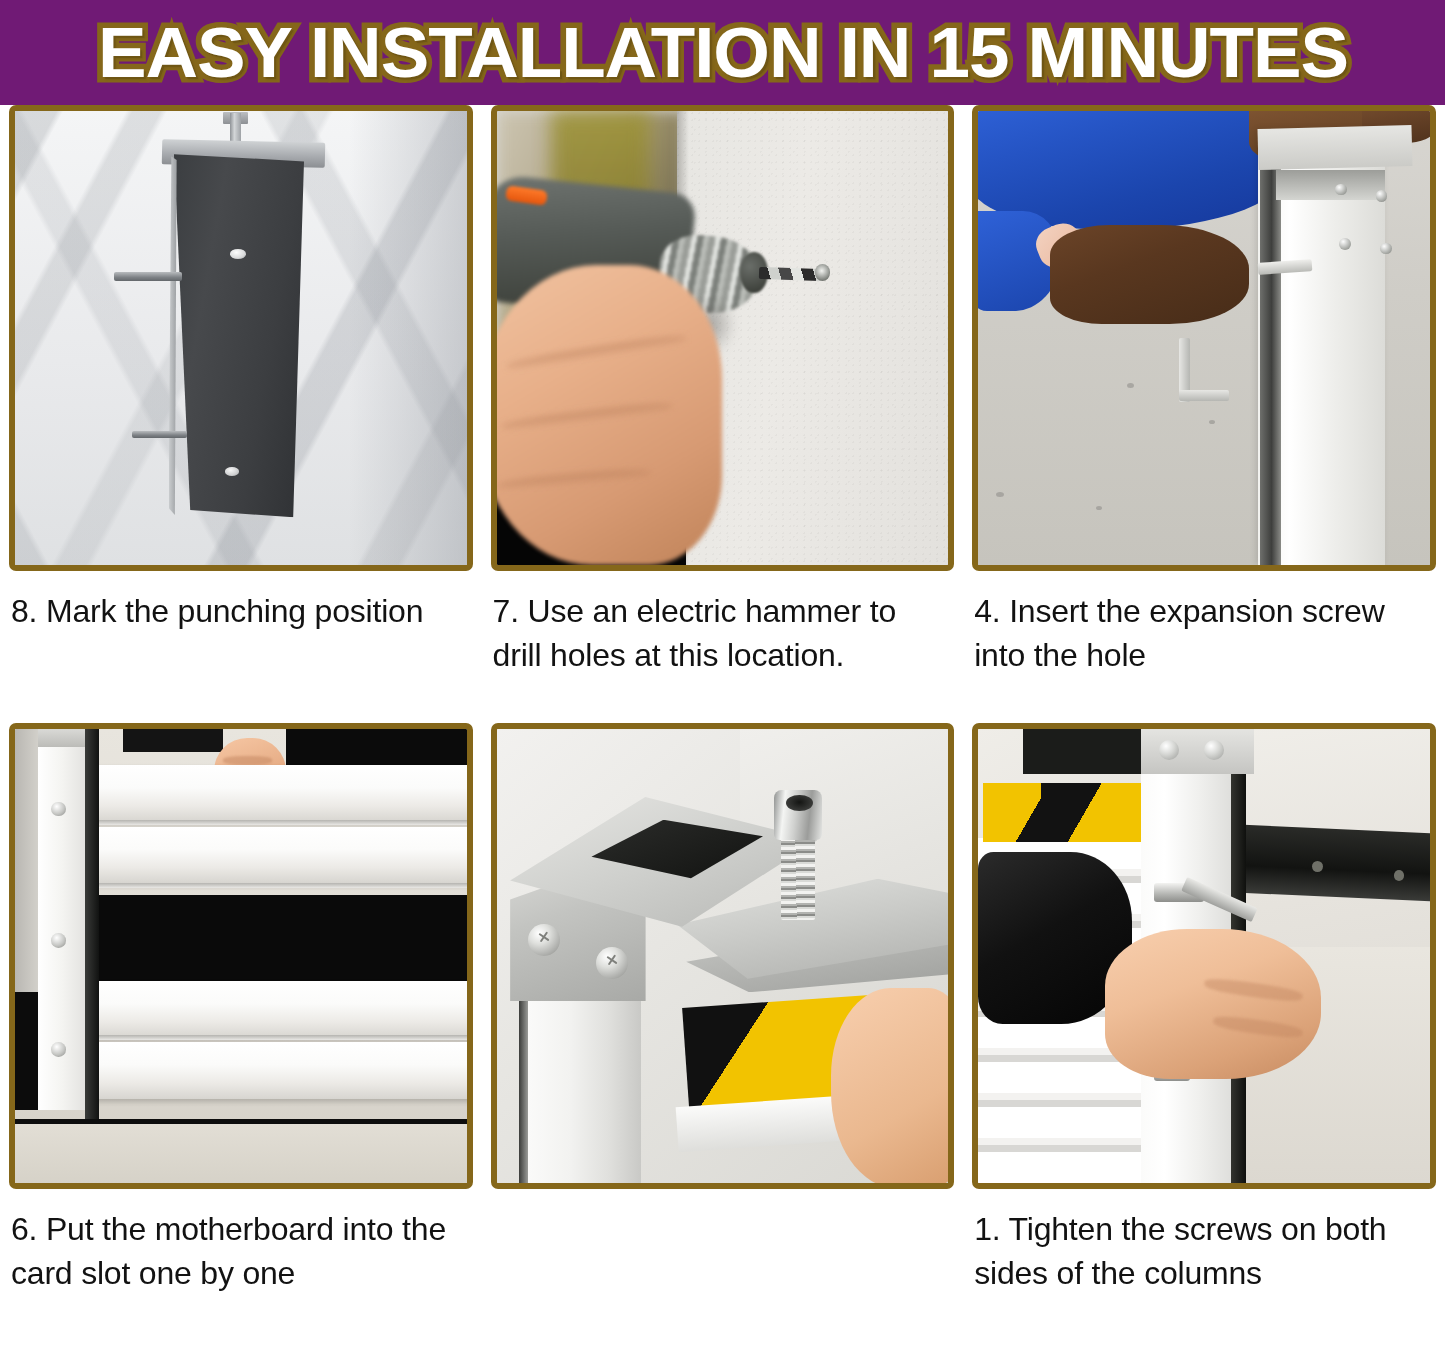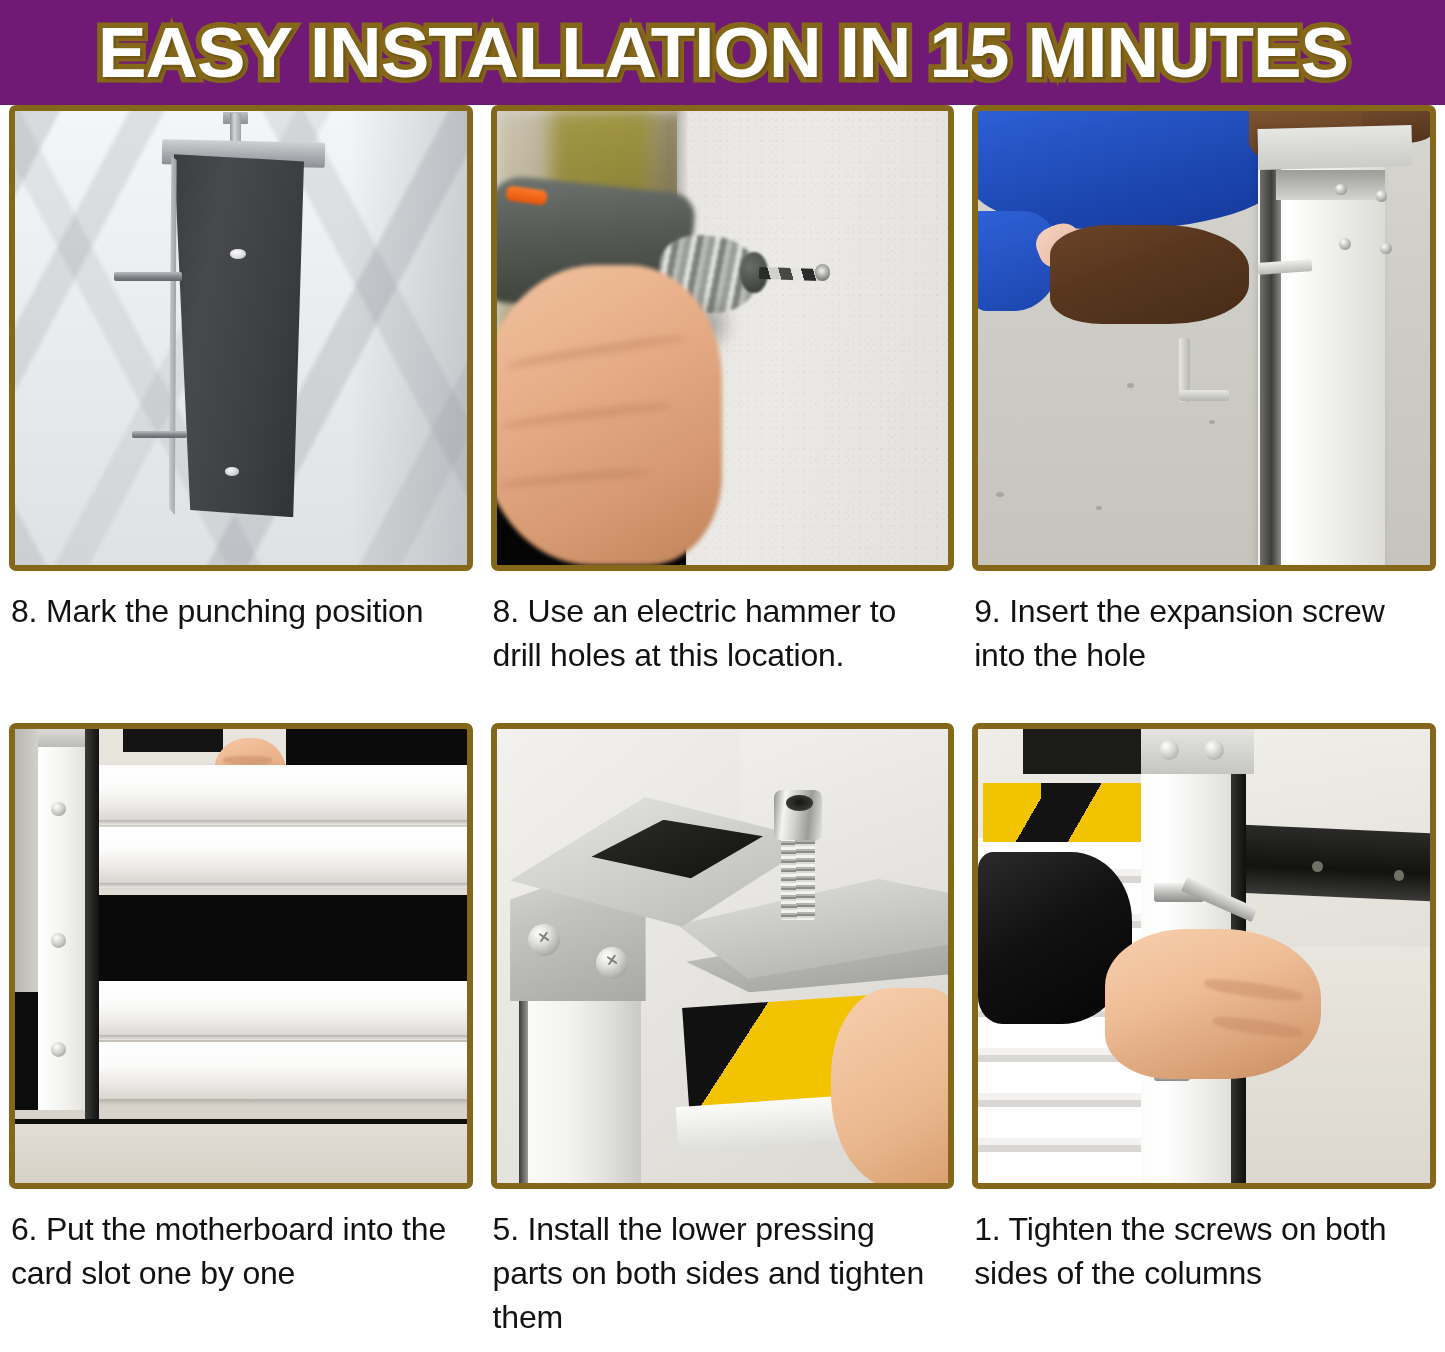--- a/index.html
+++ b/index.html
@@ -612,21 +612,21 @@
           <div class="p2-chucknose"></div>
           <div class="p2-shadow"></div>
           <div class="p2-bit"></div>
           <div class="p2-bittip"></div>
           <div class="p2-hand"></div>
           <div class="p2-f1"></div>
           <div class="p2-f2"></div>
           <div class="p2-f3"></div>
         </div>
       </div>
-      <div class="caption cap-row1">8. Use an electric hammer to drill holes at this location.</div>
+      <div class="caption cap-row1">7. Use an electric hammer to drill holes at this location.</div>
     </div>
 
     <div class="cell">
       <div class="frame">
         <div class="photo">
           <div class="p3-floor"></div>
           <div class="p3-speck" style="left:33%; top:60%; width:7px; height:5px;"></div>
           <div class="p3-speck" style="left:51%; top:68%; width:6px; height:4px;"></div>
           <div class="p3-speck" style="left:4%;  top:84%; width:8px; height:5px;"></div>
           <div class="p3-speck" style="left:26%; top:87%; width:6px; height:4px;"></div>
@@ -643,21 +643,21 @@
           <div class="p3-col-slot"></div>
           <div class="p3-scr" style="left:79%; top:16%;"></div>
           <div class="p3-scr" style="left:88%; top:17.5%;"></div>
           <div class="p3-scr" style="left:80%; top:28%;"></div>
           <div class="p3-scr" style="left:89%; top:29%;"></div>
           <div class="p3-tool"></div>
           <div class="p3-hexkey1"></div>
           <div class="p3-hexkey2"></div>
         </div>
       </div>
-      <div class="caption cap-row1">9. Insert the expansion screw into the hole</div>
+      <div class="caption cap-row1">4. Insert the expansion screw into the hole</div>
     </div>
   </div>
 
   <div class="row">
 
     <div class="cell">
       <div class="frame">
         <div class="photo">
           <div class="p4-bg"></div>
           <div class="p4-dark-top"></div>
@@ -709,21 +709,20 @@
           <div class="p5-bolt-head"></div>
           <div class="p5-bolt-hole"></div>
           <div class="p5-scr1"></div>
           <div class="p5-scrx" style="left:9.2%; top:45.6%; width:2.6%; height:2px; transform:rotate(34deg);"></div>
           <div class="p5-scrx" style="left:9.2%; top:45.6%; width:2.6%; height:2px; transform:rotate(-56deg);"></div>
           <div class="p5-scr2"></div>
           <div class="p5-scrx" style="left:24.2%; top:50.6%; width:2.6%; height:2px; transform:rotate(34deg);"></div>
           <div class="p5-scrx" style="left:24.2%; top:50.6%; width:2.6%; height:2px; transform:rotate(-56deg);"></div>
         </div>
       </div>
-      <div class="caption cap-row2">5. Install the lower pressing parts on both sides and tighten them</div>
     </div>
 
     <div class="cell">
       <div class="frame">
         <div class="photo">
           <div class="p6-bg"></div>
           <div class="p6-wallR"></div>
           <div class="p6-floor"></div>
           <div class="p6-base"></div>
           <div class="p6-basehole" style="left:74%; top:29%;"></div>

